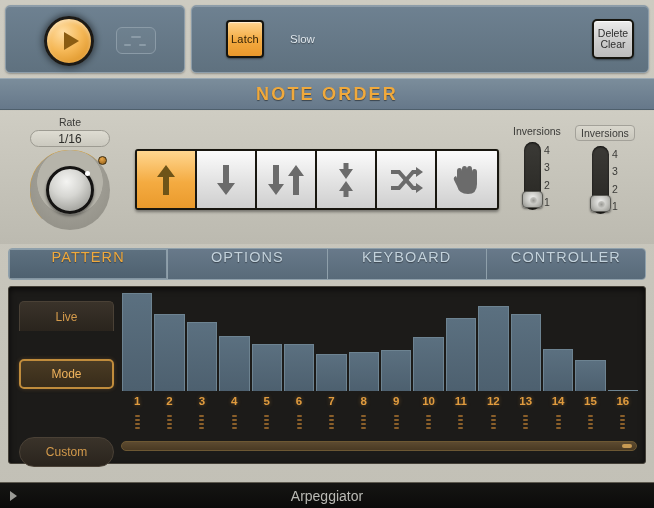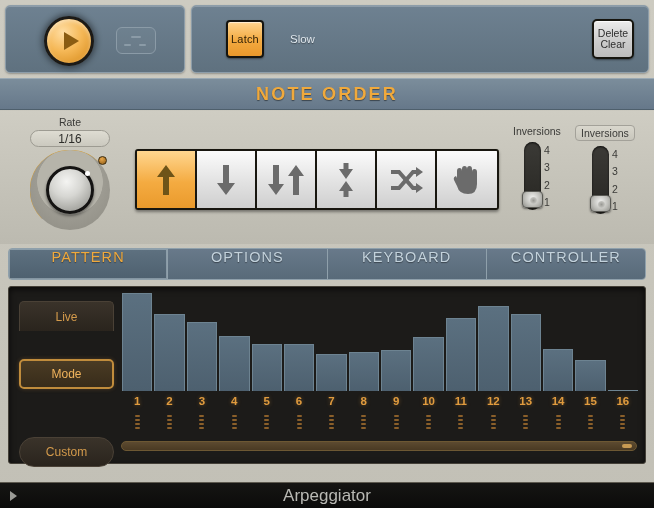--- a/index.html
+++ b/index.html
@@ -199,21 +199,21 @@
                 border-radius: 5px; background: linear-gradient(#5c4a30, #4a3a23);
                 border: 1px solid #6d5833; }
   .scroll-grip { position: absolute; right: 4px; top: 2px; width: 10px; height: 4px;
                  background: #c79a53; border-radius: 2px; }
 
   
   .footer { position: absolute; left: 0; bottom: 0; width: 654px; height: 26px;
             background: linear-gradient(#161513, #0b0b0a);
             border-top: 1px solid #5d594f;
             display: flex; align-items: center; justify-content: center; }
-  .footer span { font-size: 17px; color: #b9b9b4; }
+  .footer span { font-size: 14px; color: #b9b9b4; }
   .footer-tri { position: absolute; left: 10px; width: 0; height: 0;
                 border-left: 7px solid #9b9b96;
                 border-top: 5px solid transparent; border-bottom: 5px solid transparent; }
 </style>
 </head>
 <body>
 
 <div id="app">
 
   <div class="top-row">

